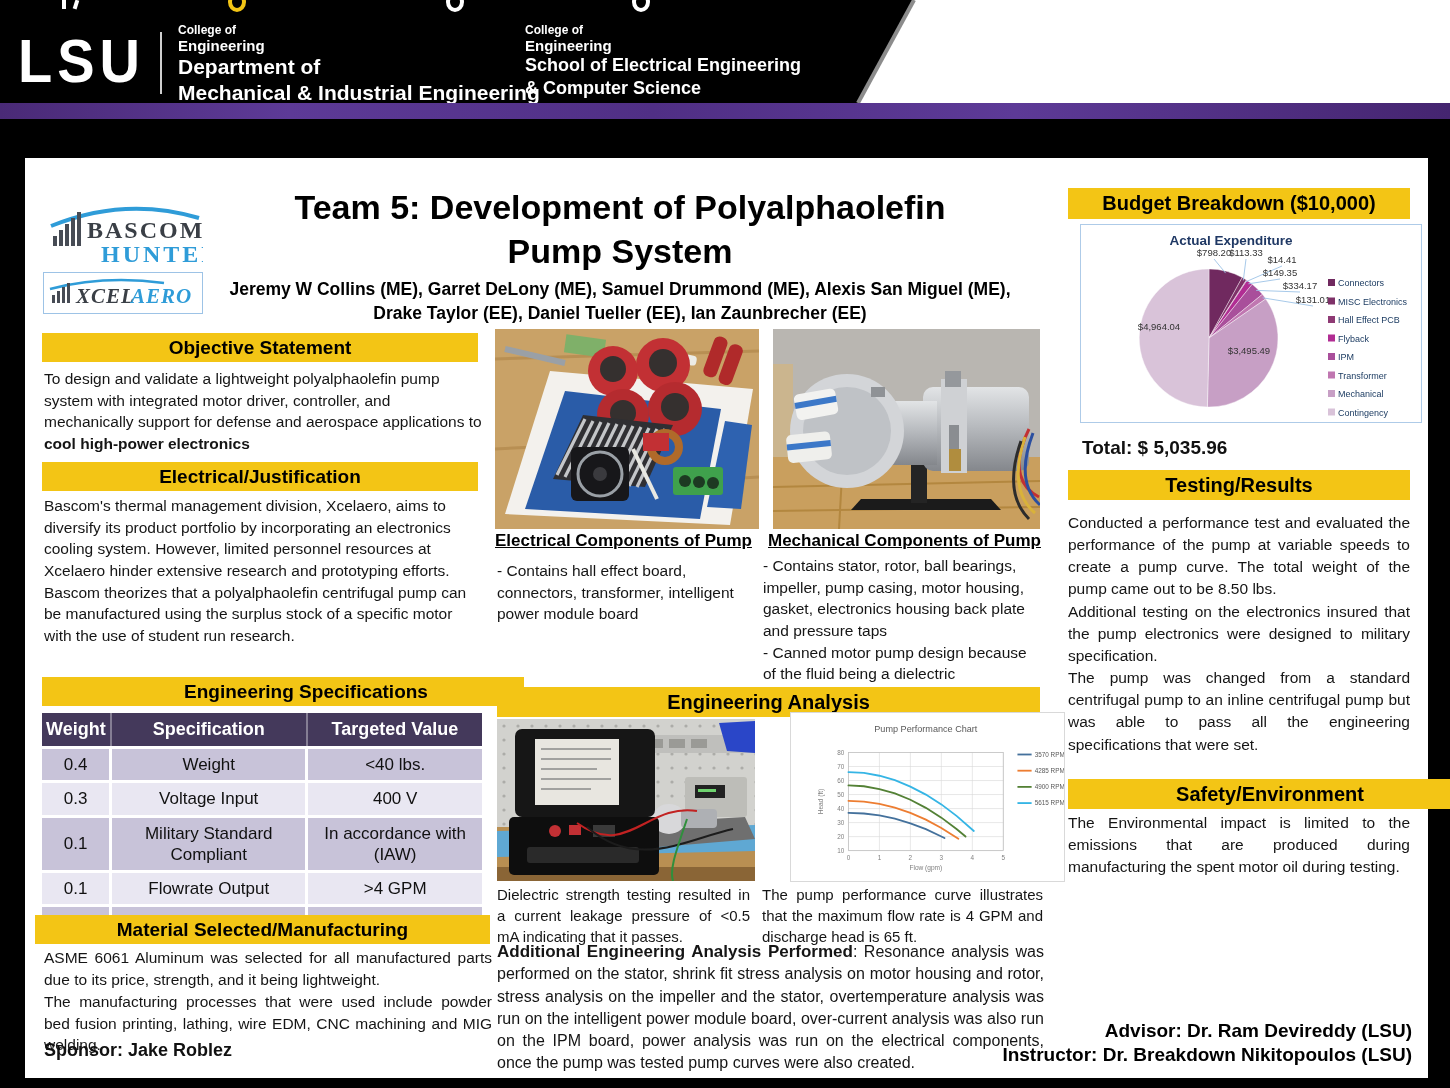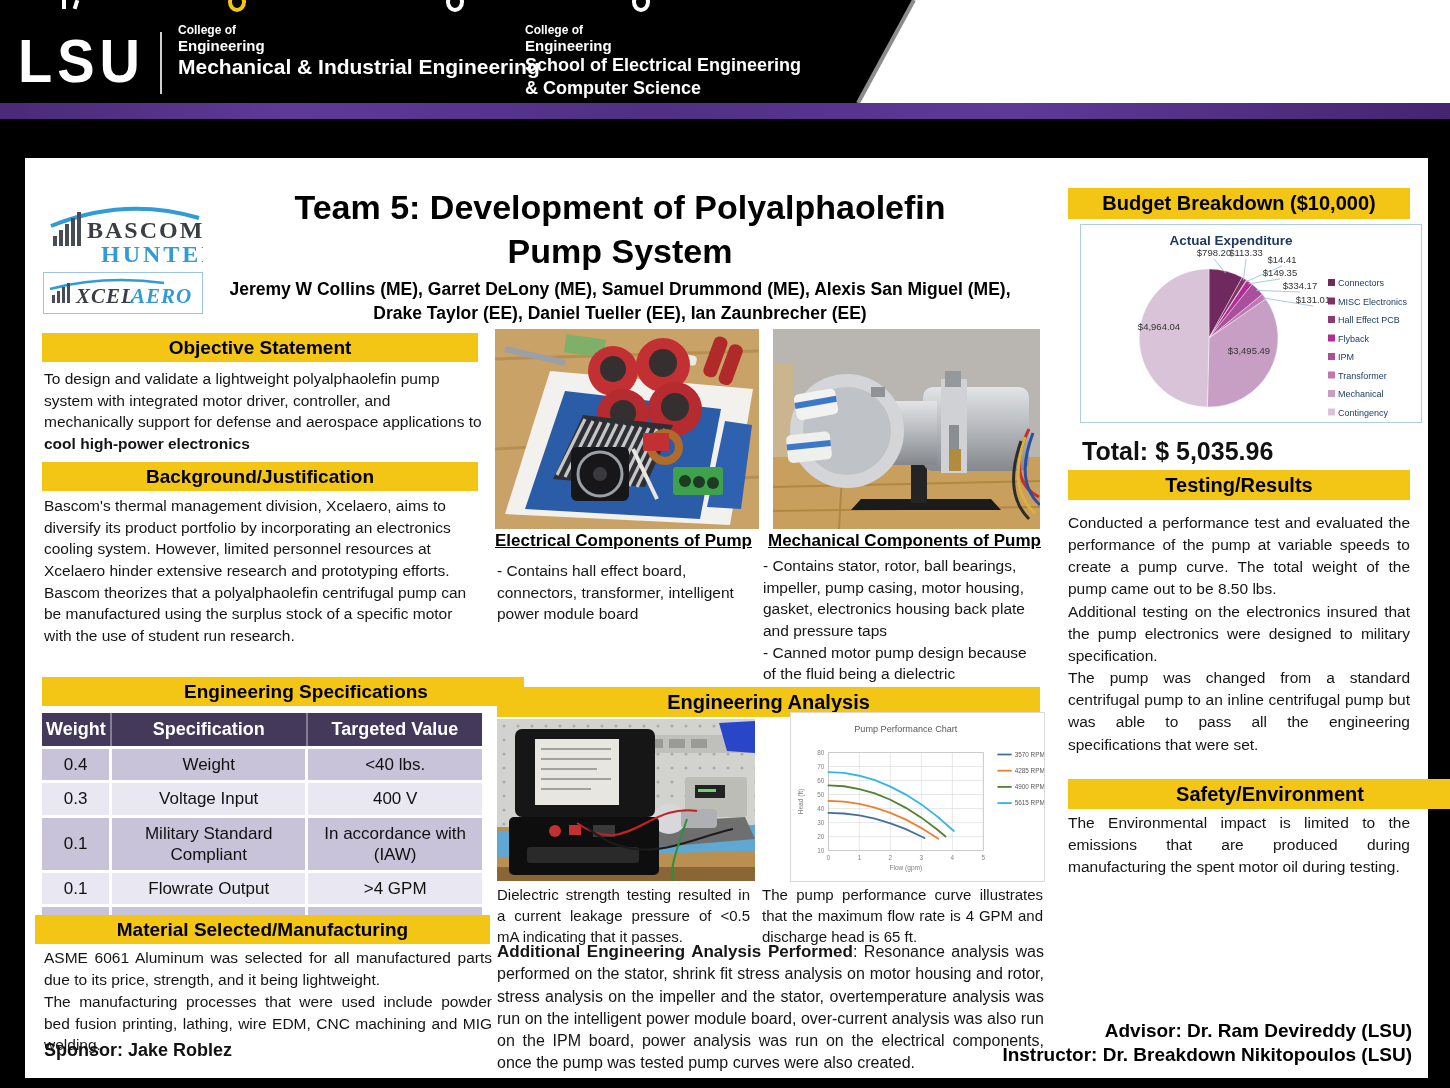--- a/index.html
+++ b/index.html
@@ -28,21 +28,21 @@
   table.specs{border-collapse:collapse;width:440px;font-size:17px;}
   table.specs th{background:#44395B;color:#fff;font-size:18px;font-weight:700;padding:6px 4px;border-left:2px solid rgba(255,255,255,.35);}
   table.specs th:first-child{border-left:none;}
   table.specs td{text-align:center;padding:5px 6px;border-left:3px solid #fff;line-height:1.25;}
   table.specs td:first-child{border-left:none;}
   table.specs tr{border-top:3px solid #fff;}
   table.specs tr.row-dark td{background:#C8C3D9;}
   table.specs tr.row-light td{background:#E9E7F2;}
   .caption{font-size:17px;font-weight:700;text-decoration:underline;color:#000;}
   .credit{font-weight:700;font-size:19px;color:#000;text-align:right;}
-  .chart-box{background:#fff;border:1px solid #D9D9D9;}
+  .chart-box{background:#fff;border:1px solid #D9D9D9;padding-left:20px;}
   .pie-box{background:#fff;border:1.5px solid #AECBE8;}
   .xcel-box{border:1.5px solid #9DC3E6;background:#fff;}
   svg text{font-family:"Liberation Sans",sans-serif;}
   .serif{font-family:"Liberation Serif",serif;}
 </style>
 </head>
 <body>
 
 <div id="poster">
 
@@ -55,20 +55,21 @@
   <svg class="abs" style="left:0;top:0;" width="1450" height="103">
     <polygon points="858,103 914,0 1450,0 1450,103" fill="#ffffff"></polygon>
     <line x1="858" y1="103" x2="914" y2="0" stroke="#8C8C8C" stroke-width="4"></line>
   </svg>
 
   <div class="abs lsu" style="left:18px;top:28px;">LSU</div>
   <div class="abs vline" style="left:160px;top:32px;height:62px;"></div>
   <div class="abs" style="left:178px;top:24px;">
     <div class="hdr-small">College of</div>
     <div class="hdr-small" style="font-size:15px;line-height:17px;">Engineering</div>
+    <div class="hdr-big">Department of</div>
     <div class="hdr-big">Mechanical &amp; Industrial Engineering</div>
   </div>
   <div class="abs" style="left:525px;top:24px;">
     <div class="hdr-small">College of</div>
     <div class="hdr-small" style="font-size:15px;line-height:17px;">Engineering</div>
     <div class="hdr-med">School of Electrical Engineering</div>
     <div class="hdr-med">&amp; Computer Science</div>
   </div>
   <div class="abs stripe"></div>
 
@@ -101,21 +102,21 @@
   </div>
 
   <div class="abs" style="left:270px;top:186px;width:700px;text-align:center;font-size:34px;font-weight:700;line-height:1.28;color:#000;">Team 5: Development of Polyalphaolefin Pump System</div>
   <div class="abs" style="left:225px;top:278px;width:790px;text-align:center;font-size:17.5px;font-weight:700;line-height:1.35;color:#000;">Jeremy W Collins (ME), Garret DeLony (ME), Samuel Drummond (ME), Alexis San Miguel (ME), Drake Taylor (EE), Daniel Tueller (EE), Ian Zaunbrecher (EE)</div>
 
   <div class="abs ybar s" style="left:42px;top:333px;width:436px;">Objective Statement</div>
   <div class="abs body-txt" style="left:44px;top:368px;width:440px;">
     <span>To design and validate a lightweight polyalphaolefin pump system with integrated motor driver, controller, and mechanically support for defense and aerospace applications to </span><span class="bold">cool high-power electronics</span>
   </div>
 
-  <div class="abs ybar s" style="left:42px;top:462px;width:436px;">Background/Justification</div>
+  <div class="abs ybar s" style="left:42px;top:462px;width:436px;">Electrical/Justification</div>
   <div class="abs body-txt" style="left:44px;top:495px;width:440px;">Bascom's thermal management division, Xcelaero, aims to diversify its product portfolio by incorporating an electronics cooling system. However, limited personnel resources at Xcelaero hinder extensive research and prototyping efforts. Bascom theorizes that a polyalphaolefin centrifugal pump can be manufactured using the surplus stock of a specific motor with the use of student run research.</div>
 
   <div class="abs ybar s" style="left:42px;top:677px;width:436px;padding-left:46px;">Engineering Specifications</div>
   <table class="specs abs" style="left:42px;top:710px;">
     <thead>
         <tr>
           <th>Weight</th>
           <th>Specification</th>
           <th>Targeted Value</th>
         </tr>
@@ -399,21 +400,21 @@
         <rect x="247" y="128" width="7" height="7" fill="#A94F9B"></rect>
         <text x="257" y="135" font-size="9" fill="#17375E" text-anchor="start">IPM</text>
         <rect x="247" y="146.5" width="7" height="7" fill="#C077B1"></rect>
         <text x="257" y="153.5" font-size="9" fill="#17375E" text-anchor="start">Transformer</text>
         <rect x="247" y="165" width="7" height="7" fill="#C79FC5"></rect>
         <text x="257" y="172" font-size="9" fill="#17375E" text-anchor="start">Mechanical</text>
         <rect x="247" y="183.5" width="7" height="7" fill="#D9C3D9"></rect>
         <text x="257" y="190.5" font-size="9" fill="#17375E" text-anchor="start">Contingency</text>
       </svg>
   </div>
-  <div class="abs" style="left:1082px;top:437px;font-size:25px;font-weight:700;">Total: $ 5,035.96</div>
+  <div class="abs" style="left:1082px;top:437px;font-size:19px;font-weight:700;">Total: $ 5,035.96</div>
 
   <div class="abs ybar m" style="left:1068px;top:470px;width:342px;">Testing/Results</div>
   <div class="abs body-txt just" style="left:1068px;top:512px;width:342px;line-height:1.43;">
     <div>Conducted a performance test and evaluated the performance of the pump at variable speeds to create a pump curve.  The total weight of the pump came out to be 8.50 lbs.</div>
     <div>Additional testing on the electronics insured that the pump electronics were designed to military specification.</div>
     <div>The pump was changed from a standard centrifugal pump to an inline centrifugal pump but was able to pass all the engineering specifications that were set.</div>
   </div>
 
   <div class="abs ybar m" style="left:1068px;top:779px;width:404px;">Safety/Environment</div>
   <div class="abs body-txt just" style="left:1068px;top:812px;width:342px;line-height:1.43;">

